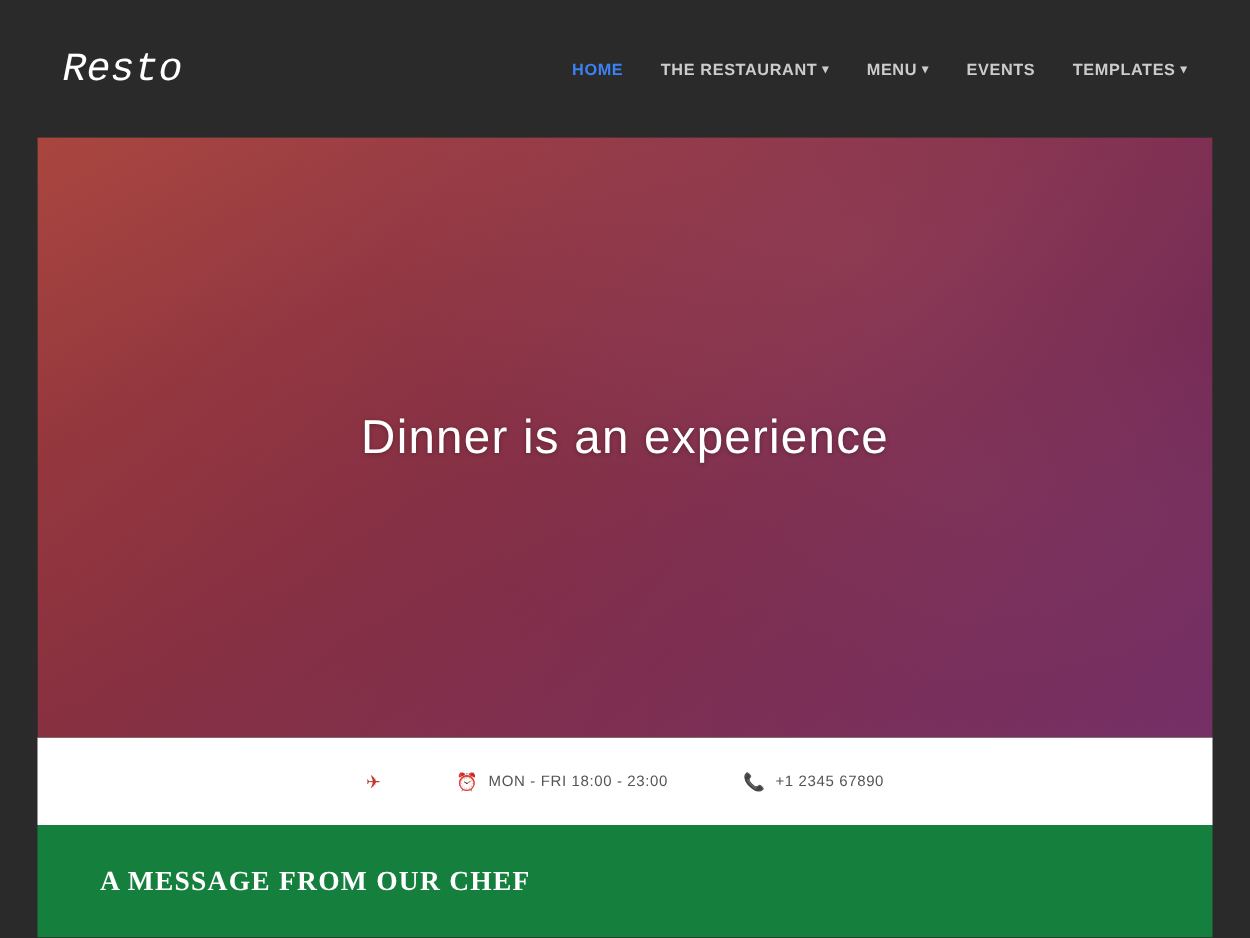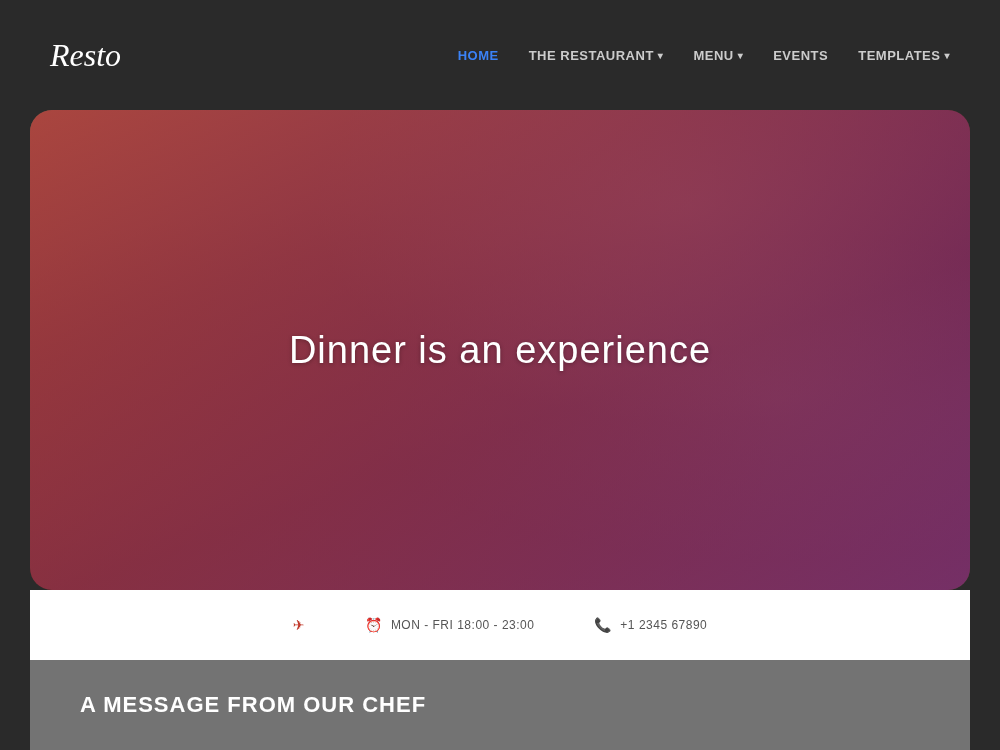--- a/index.html
+++ b/index.html
@@ -15,21 +15,21 @@
     .header {
       width: 100%;
       height: 110px;
       background: #2a2a2a;
       display: flex;
       align-items: center;
       justify-content: space-between;
       padding: 0 50px;
     }
     .logo {
-      font-family: Liberation Serif, serif;
+      font-family: Liberation Mono, monospace;
       font-style: italic;
       font-size: 32px;
       color: #fff;
       font-weight: normal;
     }
     .nav {
       display: flex;
       align-items: center;
       gap: 30px;
     }
@@ -53,21 +53,20 @@
       color: #ccc;
     }
 
     
     .hero {
       width: 940px;
       height: 480px;
       margin: 0 auto;
       position: relative;
       overflow: hidden;
-      border-radius: 22px;
     }
     .hero-bg {
       position: absolute;
       top: 0; left: 0; right: 0; bottom: 0;
       background: linear-gradient(135deg, rgba(180,60,60,0.75) 0%, rgba(120,40,120,0.75) 100%);
       z-index: 1;
     }
     
     .hero-img-sim {
       position: absolute;
@@ -134,25 +133,26 @@
       font-size: 14px;
     }
     .info-icon.red { color: #c0392b; }
     .info-icon.orange { color: #e67e22; }
     .info-icon.dark { color: #555; }
 
     
     .bottom-section {
       width: 940px;
       margin: 0 auto;
-      background: #737373;
+      background: #15803d;
       height: 90px;
       display: flex;
       align-items: center;
       padding: 16px 50px;
+      font-family: Liberation Serif, serif;
     }
     .bottom-title {
       color: #fff;
       font-size: 22px;
       font-weight: 700;
       text-transform: uppercase;
       letter-spacing: 1px;
     }
   </style>
 </head>

